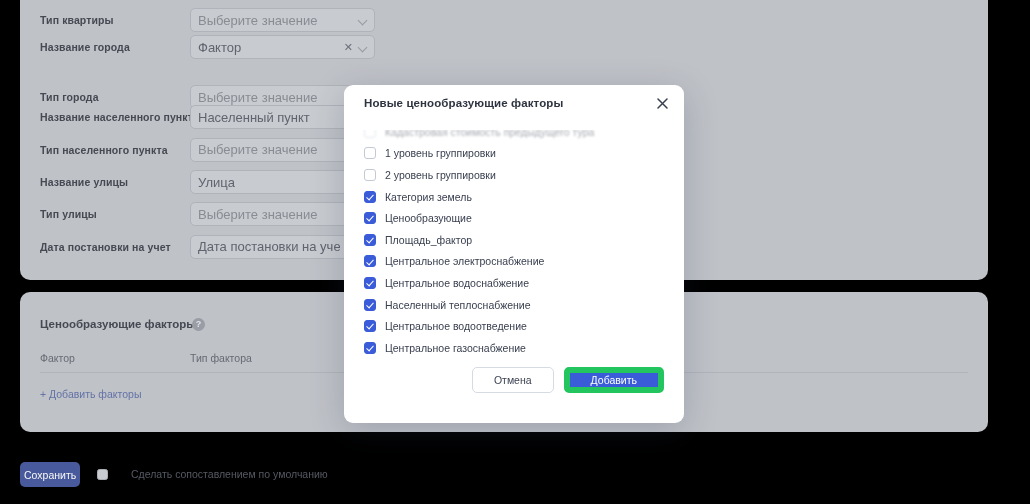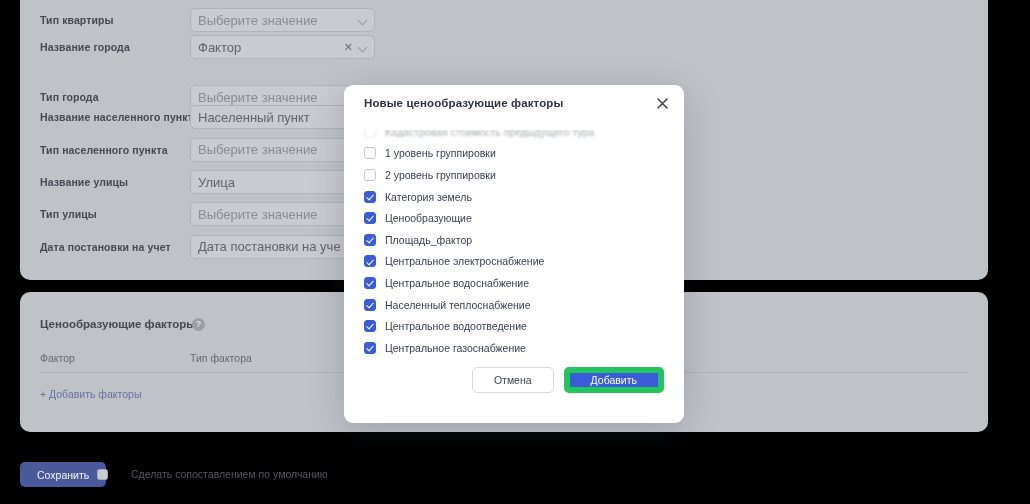--- a/index.html
+++ b/index.html
@@ -135,21 +135,21 @@
   
   #bottom-bar {
     position: absolute;
     left: 0; top: 452px;
     width: 1030px; height: 52px;
   }
   #save-button {
     position: absolute;
     left: 20px; top: 10px;
     height: 25px;
-    padding: 0 17px;
+    padding: 0 4px;
     background: #3a5cd8;
     color: #fff;
     border: none;
     border-radius: 5px;
     font-size: 10.5px;
     font-family: inherit;
     cursor: pointer;
   }
   #default-map-wrap {
     position: absolute;

